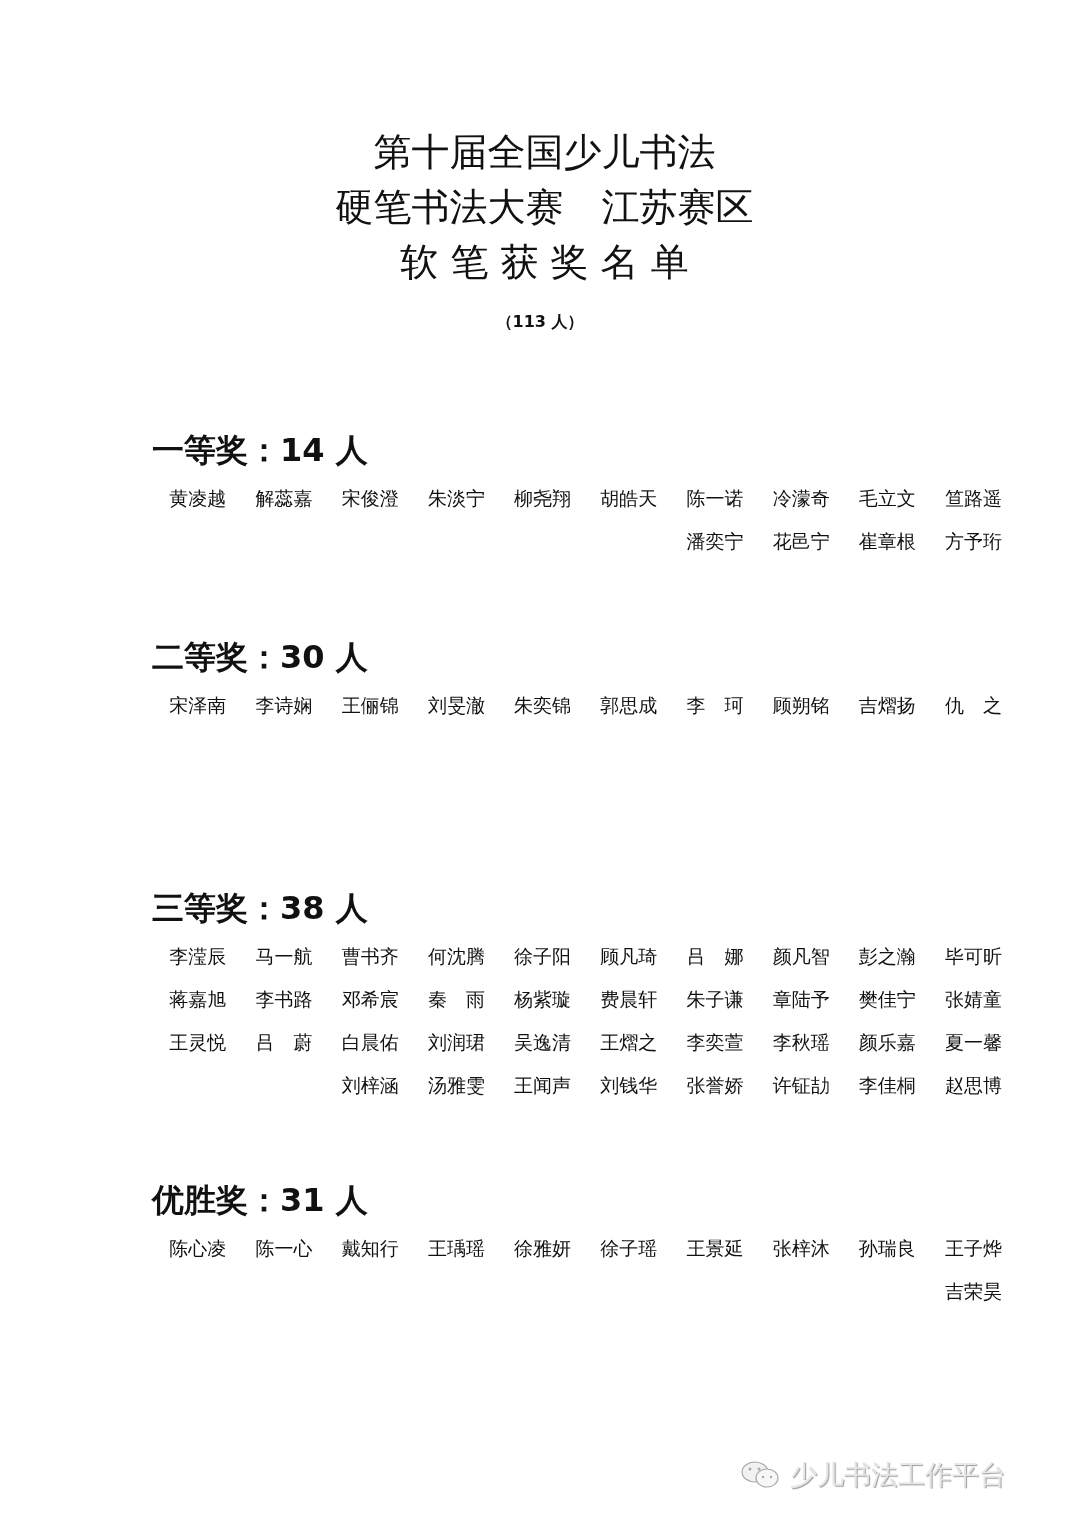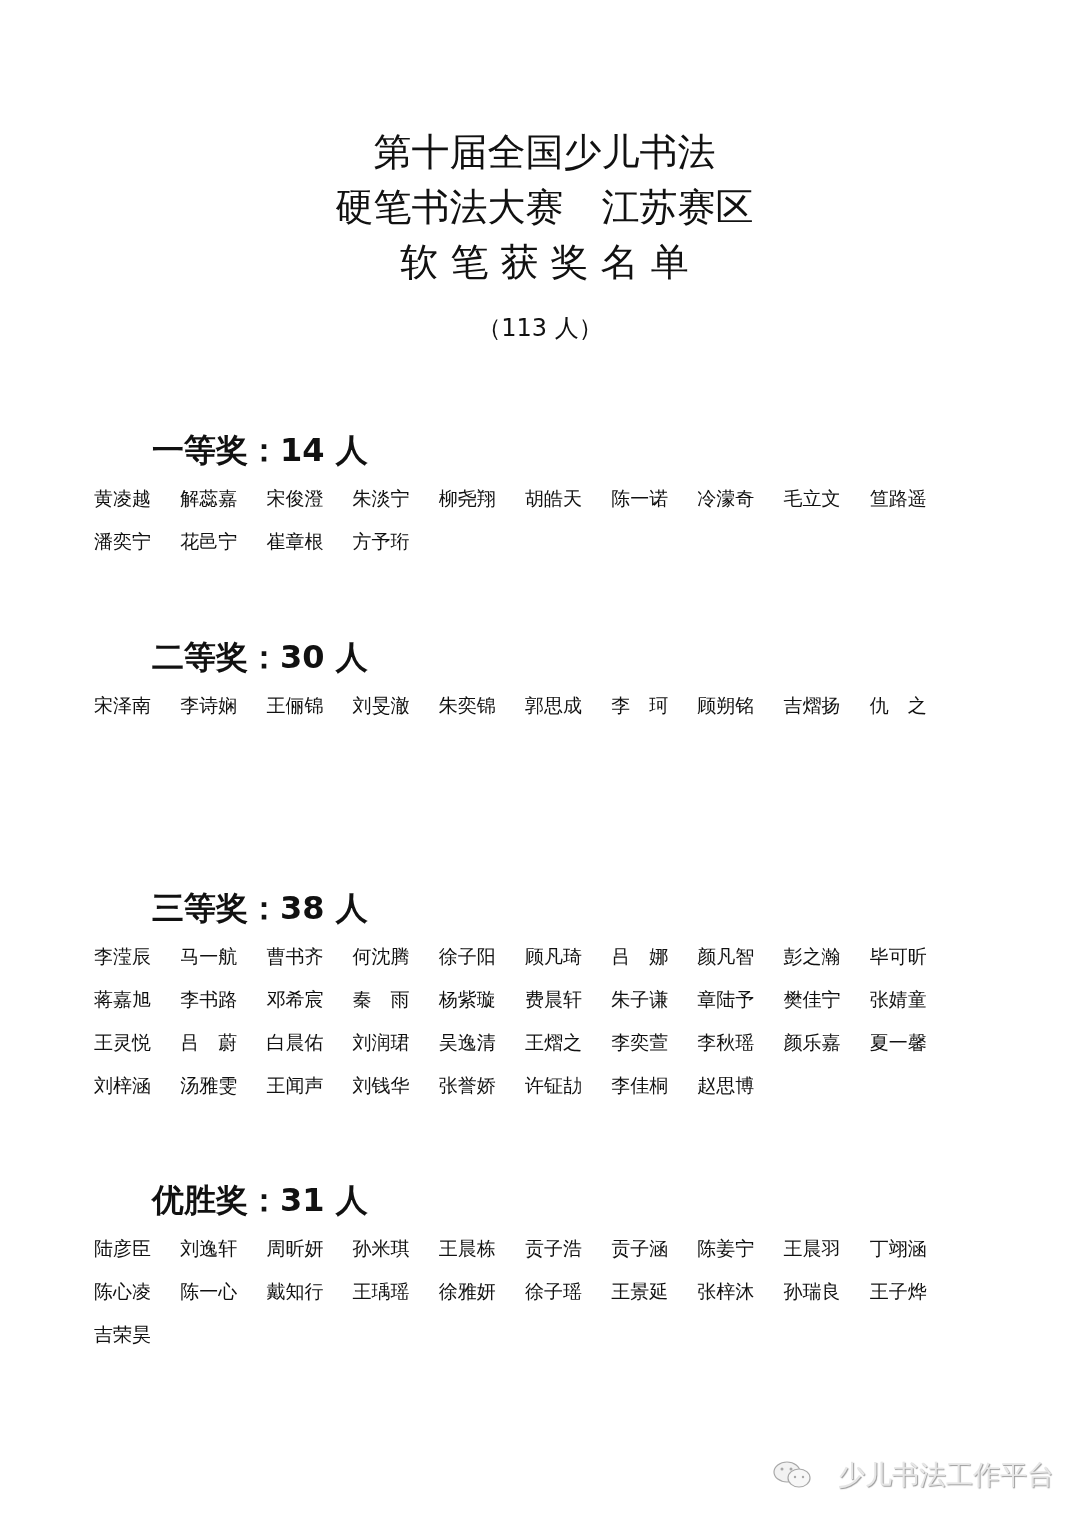--- a/index.html
+++ b/index.html
@@ -1,26 +1,26 @@
 <!DOCTYPE html>
 <html><head>
 <meta charset="utf-8">
 <style>
   html, body { margin: 0; padding: 0; background: #ffffff; }
   body { width: 1080px; height: 1527px; position: relative; overflow: hidden;
          font-family: "DejaVu Sans", "Liberation Sans", sans-serif; color: #111; }
   .title-block { position: absolute; left: 0; top: 125px; width: 1080px; text-align: center; }
   .title-line { font-size: 38px; line-height: 55px; height: 55px; color: #111; font-weight: normal; padding-left: 9px; }
-  .total { font-size: 24px; font-weight: normal; margin-top: 18px; line-height: 40px; }
+  .total { font-size: 16px; font-weight: bold; margin-top: 12px; line-height: 40px; }
   .section { position: absolute; left: 0; width: 1080px; }
   .section-heading { position: absolute; left: 152px; top: 0; font-size: 32px; font-weight: bold; line-height: 40px; white-space: nowrap; }
-  .names { position: absolute; left: 94px; top: 56px; width: 900px; }
+  .names { position: absolute; left: 102px; top: 56px; width: 900px; text-align: right; }
   .row { height: 43px; display: block; white-space: nowrap; }
   .name { display: inline-block; width: 86.2px; font-size: 19px; line-height: 24px; font-family: "DejaVu Serif", "Liberation Serif", serif; vertical-align: top; }
-  .watermark { position: absolute; left: 772px; top: 1457px; display: flex; align-items: center; gap: 24px; color: #e6e6e6; font-size: 27px; text-shadow: 1px 1px 1px #9a9a9a, -1px -1px 0 #ffffff; }
+  .watermark { position: absolute; left: 740px; top: 1457px; display: flex; align-items: center; gap: 8px; color: #e6e6e6; font-size: 27px; text-shadow: 1px 1px 1px #9a9a9a, -1px -1px 0 #ffffff; }
   .wm-icon { width: 42px; height: 30px; position: relative; }
 </style>
 </head>
 <body>
 
 <div class="title-block">
   <div class="title-line">第十届全国少儿书法</div>
   <div class="title-line">硬笔书法大赛　江苏赛区</div>
   <div class="title-line">软 笔 获 奖 名 单</div>
   <div class="total">（113 人）</div>
@@ -47,21 +47,20 @@
       <div class="row"><span class="name">李滢辰</span><span class="name">马一航</span><span class="name">曹书齐</span><span class="name">何沈腾</span><span class="name">徐子阳</span><span class="name">顾凡琦</span><span class="name">吕　娜</span><span class="name">颜凡智</span><span class="name">彭之瀚</span><span class="name">毕可昕</span></div>
       <div class="row"><span class="name">蒋嘉旭</span><span class="name">李书路</span><span class="name">邓希宸</span><span class="name">秦　雨</span><span class="name">杨紫璇</span><span class="name">费晨轩</span><span class="name">朱子谦</span><span class="name">章陆予</span><span class="name">樊佳宁</span><span class="name">张婧童</span></div>
       <div class="row"><span class="name">王灵悦</span><span class="name">吕　蔚</span><span class="name">白晨佑</span><span class="name">刘润珺</span><span class="name">吴逸清</span><span class="name">王熠之</span><span class="name">李奕萱</span><span class="name">李秋瑶</span><span class="name">颜乐嘉</span><span class="name">夏一馨</span></div>
       <div class="row"><span class="name">刘梓涵</span><span class="name">汤雅雯</span><span class="name">王闻声</span><span class="name">刘钱华</span><span class="name">张誉娇</span><span class="name">许钲劼</span><span class="name">李佳桐</span><span class="name">赵思博</span></div>
     </div>
 </div>
 
 <div class="section" style="top:1180px">
   <div class="section-heading">优胜奖：31 人</div>
   <div class="names">
-      <div class="row"><span class="name">陆彦臣</span><span class="name">刘逸轩</span><span class="name">周昕妍</span><span class="name">孙米琪</span><span class="name">王晨栋</span><span class="name">贡子浩</span><span class="name">贡子涵</span><span class="name">陈姜宁</span><span class="name">王晨羽</span><span class="name">丁翊涵</span></div>
       <div class="row"><span class="name">陈心凌</span><span class="name">陈一心</span><span class="name">戴知行</span><span class="name">王瑀瑶</span><span class="name">徐雅妍</span><span class="name">徐子瑶</span><span class="name">王景延</span><span class="name">张梓沐</span><span class="name">孙瑞良</span><span class="name">王子烨</span></div>
       <div class="row"><span class="name">吉荣昊</span></div>
     </div>
 </div>
 
 <div class="watermark">
   <span class="wm-icon">
     <svg width="42" height="30" viewBox="0 0 42 30">
       <ellipse cx="15" cy="12" rx="13" ry="10" fill="#f2f2f2" stroke="#a8a8a8" stroke-width="1.2"></ellipse>
       <ellipse cx="27" cy="18" rx="11" ry="9" fill="#f7f7f7" stroke="#a8a8a8" stroke-width="1.2"></ellipse>

